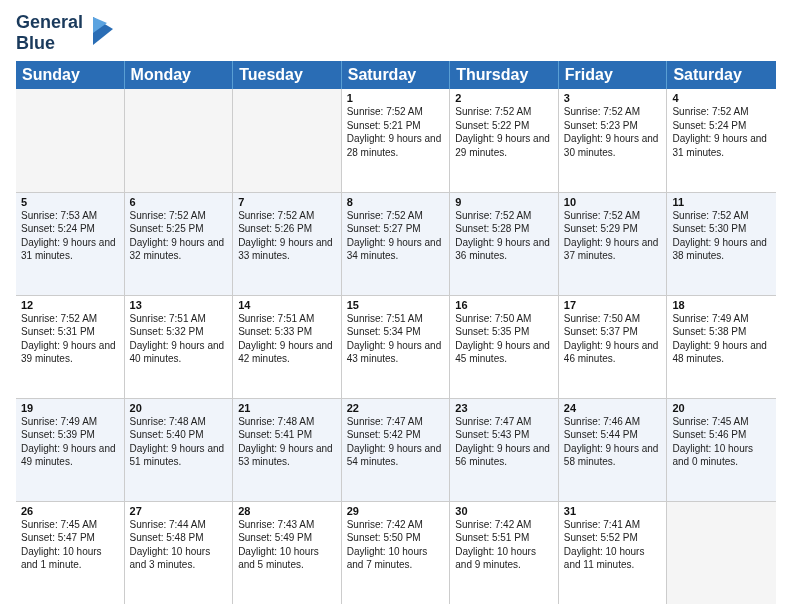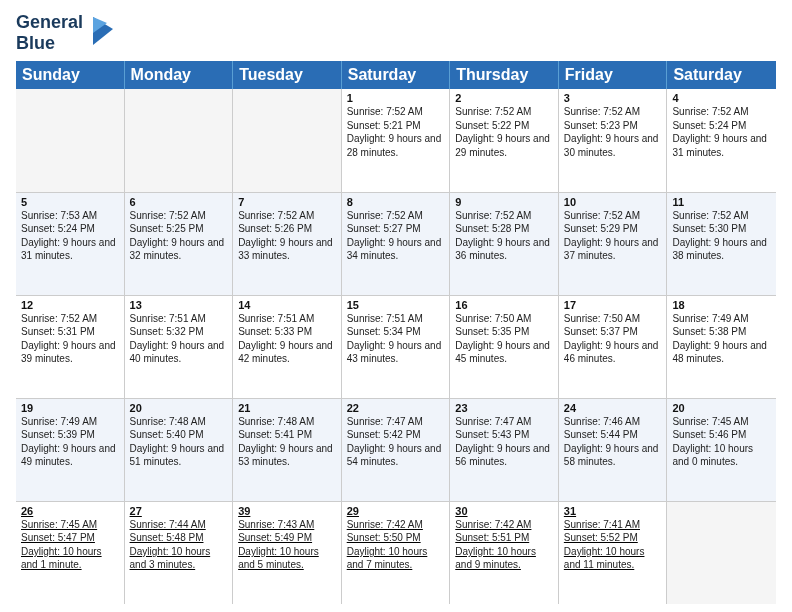--- a/index.html
+++ b/index.html
@@ -65,21 +65,21 @@
       flex: 1;
       display: flex;
       flex-direction: column;
     }
     .cal-row {
       display: grid;
       grid-template-columns: repeat(7, 1fr);
       flex: 1;
       border-bottom: 1px solid #ccc;
     }
-    .cal-row:last-child { border-bottom: none; text-decoration: underline; }
+    .cal-row:last-child { border-bottom: none; }
     .cal-cell {
       border-right: 1px solid #ccc;
       padding: 3px 5px;
       font-size: 9.5px;
       color: #222;
       vertical-align: top;
       background: #fff;
       min-height: 0;
       overflow: hidden;
     }
@@ -303,21 +303,21 @@
 Sunset: 5:47 PM
 Daylight: 10 hours and 1 minute.</div>
           </div>
           <div class="cal-cell">
             <div class="day-num">27</div>
             <div class="cell-text" style="white-space: pre-line;">Sunrise: 7:44 AM
 Sunset: 5:48 PM
 Daylight: 10 hours and 3 minutes.</div>
           </div>
           <div class="cal-cell">
-            <div class="day-num">39</div>
+            <div class="day-num">28</div>
             <div class="cell-text" style="white-space: pre-line;">Sunrise: 7:43 AM
 Sunset: 5:49 PM
 Daylight: 10 hours and 5 minutes.</div>
           </div>
           <div class="cal-cell">
             <div class="day-num">29</div>
             <div class="cell-text" style="white-space: pre-line;">Sunrise: 7:42 AM
 Sunset: 5:50 PM
 Daylight: 10 hours and 7 minutes.</div>
           </div>

